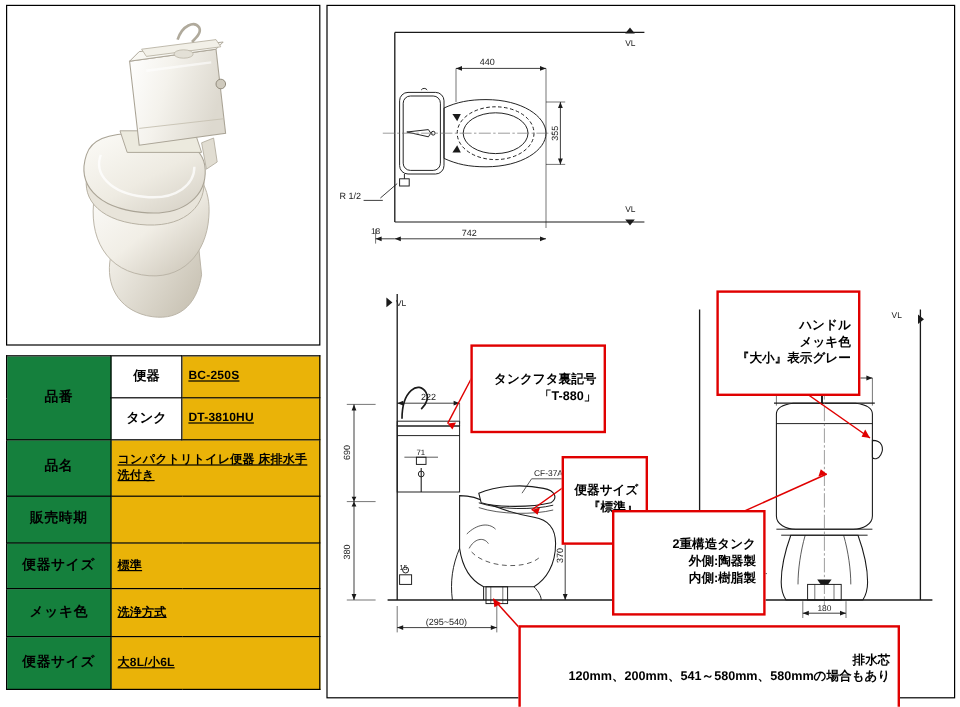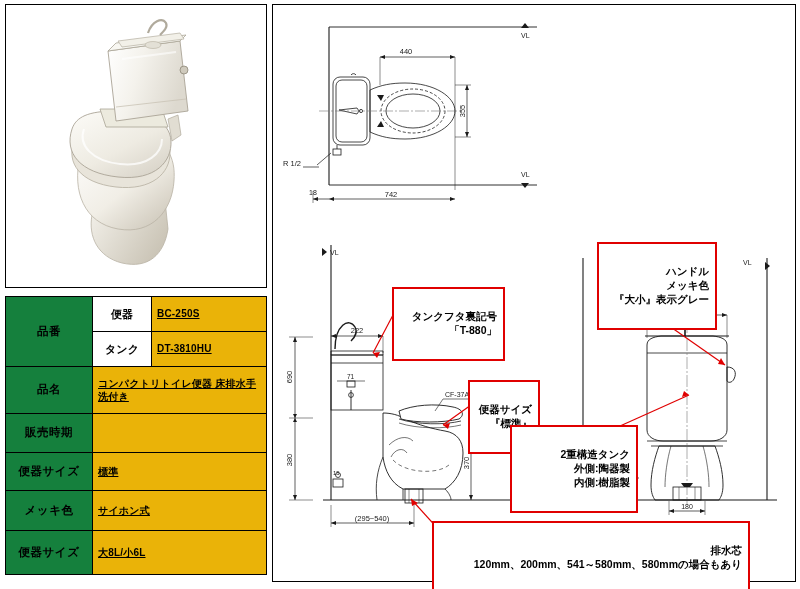--- a/index.html
+++ b/index.html
@@ -216,21 +216,21 @@
       <tr>
         <td class="hdr">販売時期</td>
         <td class="val r-date" colspan="2"></td>
       </tr>
       <tr>
         <td class="hdr">便器サイズ</td>
         <td class="val r-std" colspan="2">標準</td>
       </tr>
       <tr>
         <td class="hdr">メッキ色</td>
-        <td class="val r-wash" colspan="2">サイホン式</td>
+        <td class="val r-wash" colspan="2">洗浄方式</td>
       </tr>
       <tr>
         <td class="hdr">便器サイズ</td>
         <td class="val r-vol" colspan="2">大8L/小6L</td>
       </tr>
     </tbody>
   </table>
 
   <div class="right-panel">
     <div class="draw">

